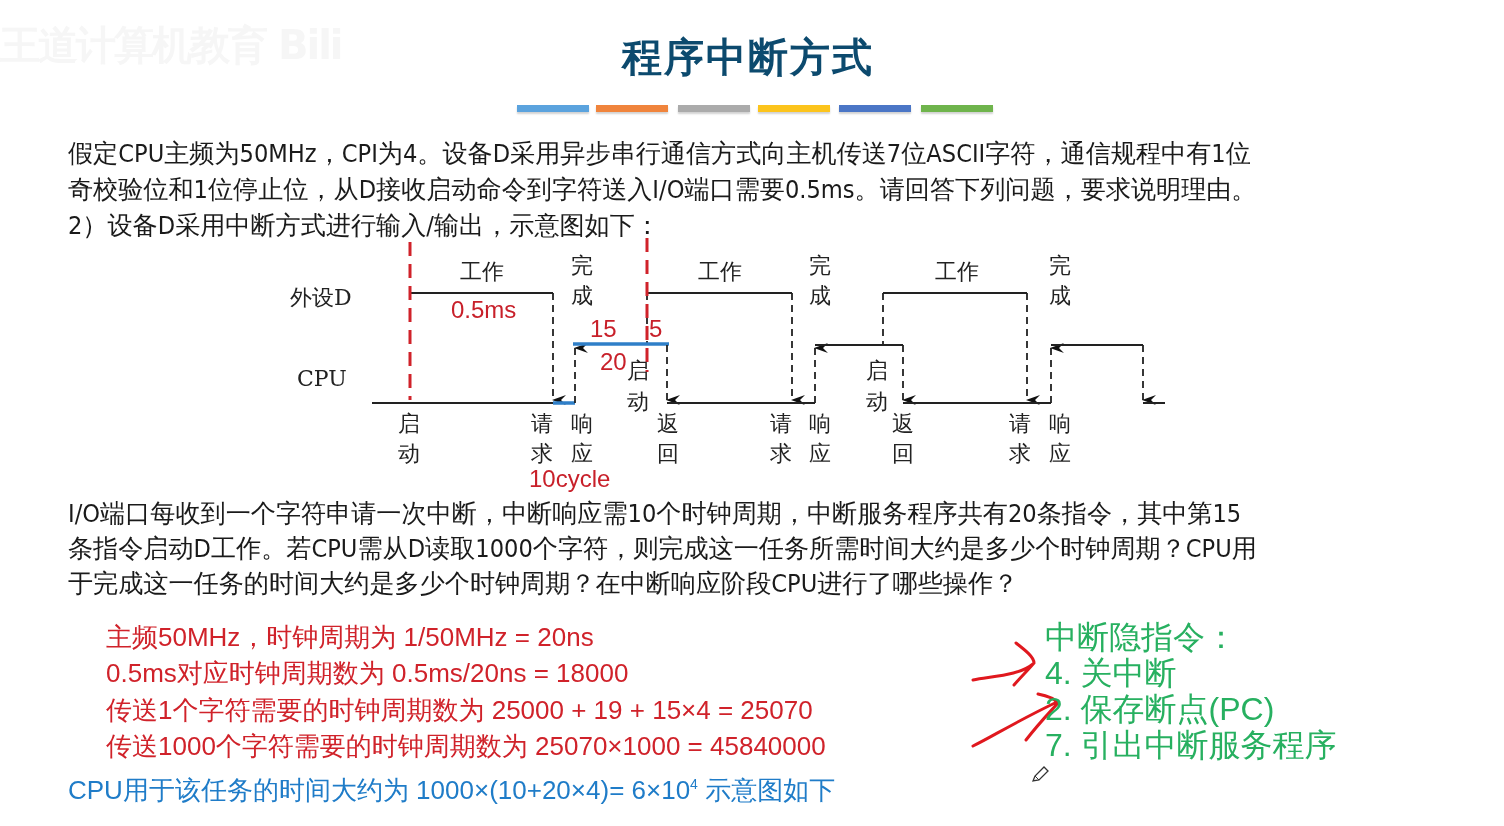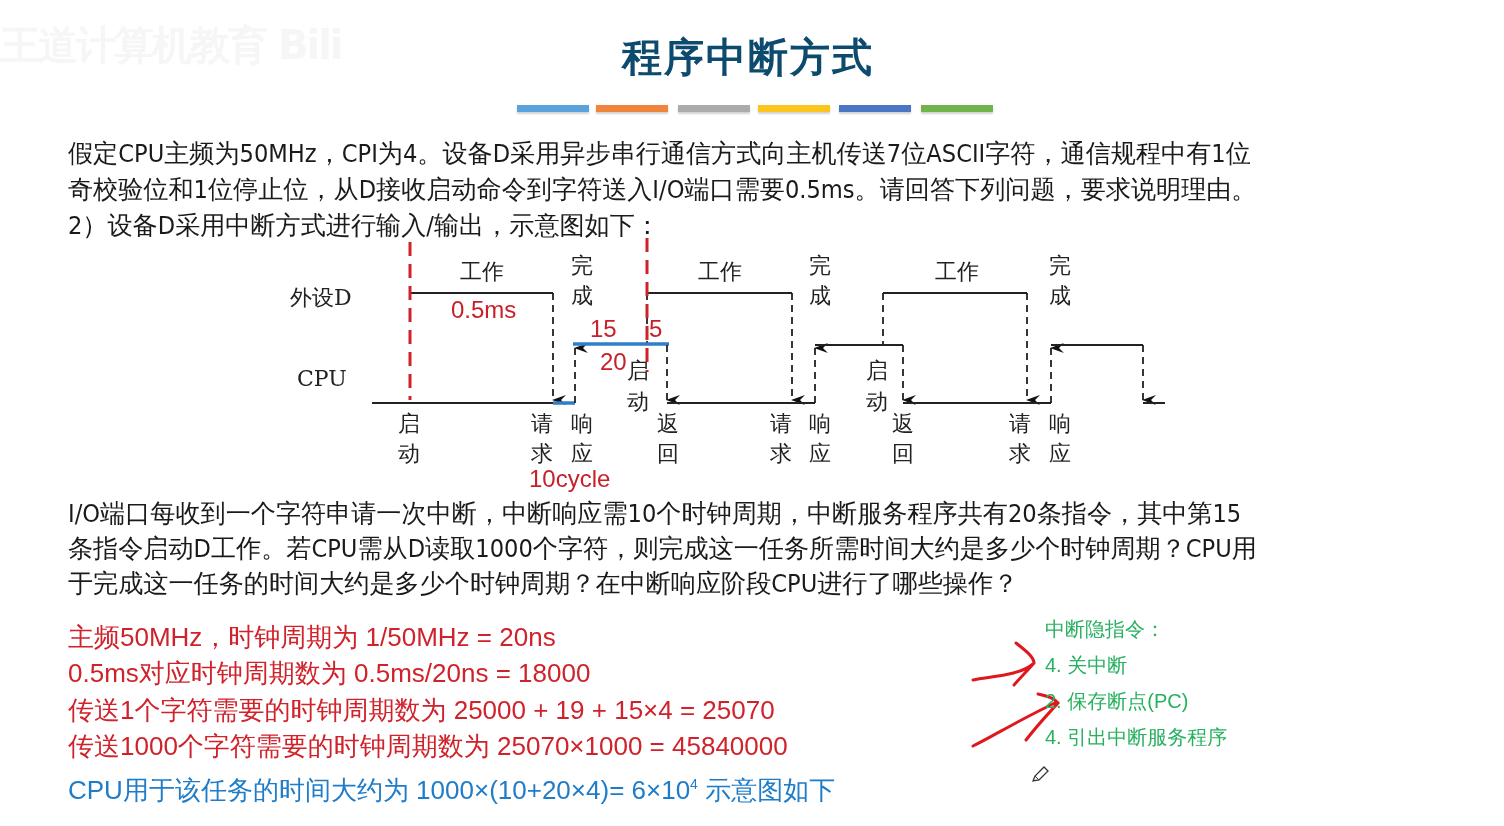--- a/index.html
+++ b/index.html
@@ -3,23 +3,23 @@
 <meta charset="utf-8">
 <style>
   html, body { margin:0; padding:0; background:#ffffff; }
   body { width:1504px; height:826px; position:relative; overflow:hidden; font-family:"DejaVu Sans", sans-serif; }
   .abs { position:absolute; white-space:nowrap; }
   .watermark { left:0; top:18px; font-size:40px; font-weight:bold; color:#f6f6f6; letter-spacing:-2px; }
   .title { left:0; width:1496px; top:30px; text-align:center; font-size:40px; color:#0c4a6e; font-family:"DejaVu Serif", serif; font-weight:bold; letter-spacing:2px; }
   .bar { position:absolute; top:105px; height:7px; width:72px; box-shadow:0 2px 2px rgba(0,0,0,0.18); }
   .ptext { font-family:"DejaVu Sans Condensed","DejaVu Sans", sans-serif; font-size:25.5px; color:#1a1a1a; left:68px; letter-spacing:0px; transform-origin:left top; }
   .ans { font-family:"Liberation Sans", sans-serif; font-size:26px; left:68px; }
-  .red { color:#d0222a; }
+  .red { color:#d0222a;margin-left:38px; }
   .blue { color:#1f7cc8; }
-  .green { font-family:"Liberation Sans", sans-serif; font-size:20px; color:#27b060; left:1045px; }
+  .green { font-family:"Liberation Sans", sans-serif; font-size:32px; color:#27b060; left:1045px; }
   svg { position:absolute; left:0; top:0; }
   .diag-text { font-family:"DejaVu Serif", serif; font-size:22px; fill:#222; }
   .diag-red { font-family:"Liberation Sans", sans-serif; font-size:24px; fill:#c8202a; }
   sup { font-size:14px; }
 </style>
 </head>
 <body>
 
 <div class="abs watermark">王道计算机教育 Bili</div>
 
@@ -155,14 +155,14 @@
   <div class="abs ans red" style="top:656px;">0.5ms对应时钟周期数为 0.5ms/20ns = 18000</div>
   <div class="abs ans red" style="top:693px;">传送1个字符需要的时钟周期数为  25000 + 19 + 15×4 = 25070</div>
   <div class="abs ans red" style="top:729px;">传送1000个字符需要的时钟周期数为  25070×1000 = 45840000</div>
   <div class="abs ans blue" style="top:773px;"><span>CPU用于该任务的时间大约为 1000×(10+20×4)= 6×10</span><sup>4</sup><span> 示意图如下</span></div>
 </div>
 
 <div>
   <div class="abs green" style="top:616px;">中断隐指令：</div>
   <div class="abs green" style="top:652px;">4. 关中断</div>
   <div class="abs green" style="top:688px;">2. 保存断点(PC)</div>
-  <div class="abs green" style="top:724px;">4. 引出中断服务程序</div>
+  <div class="abs green" style="top:724px;">7. 引出中断服务程序</div>
 </div>
 
 </body></html>

